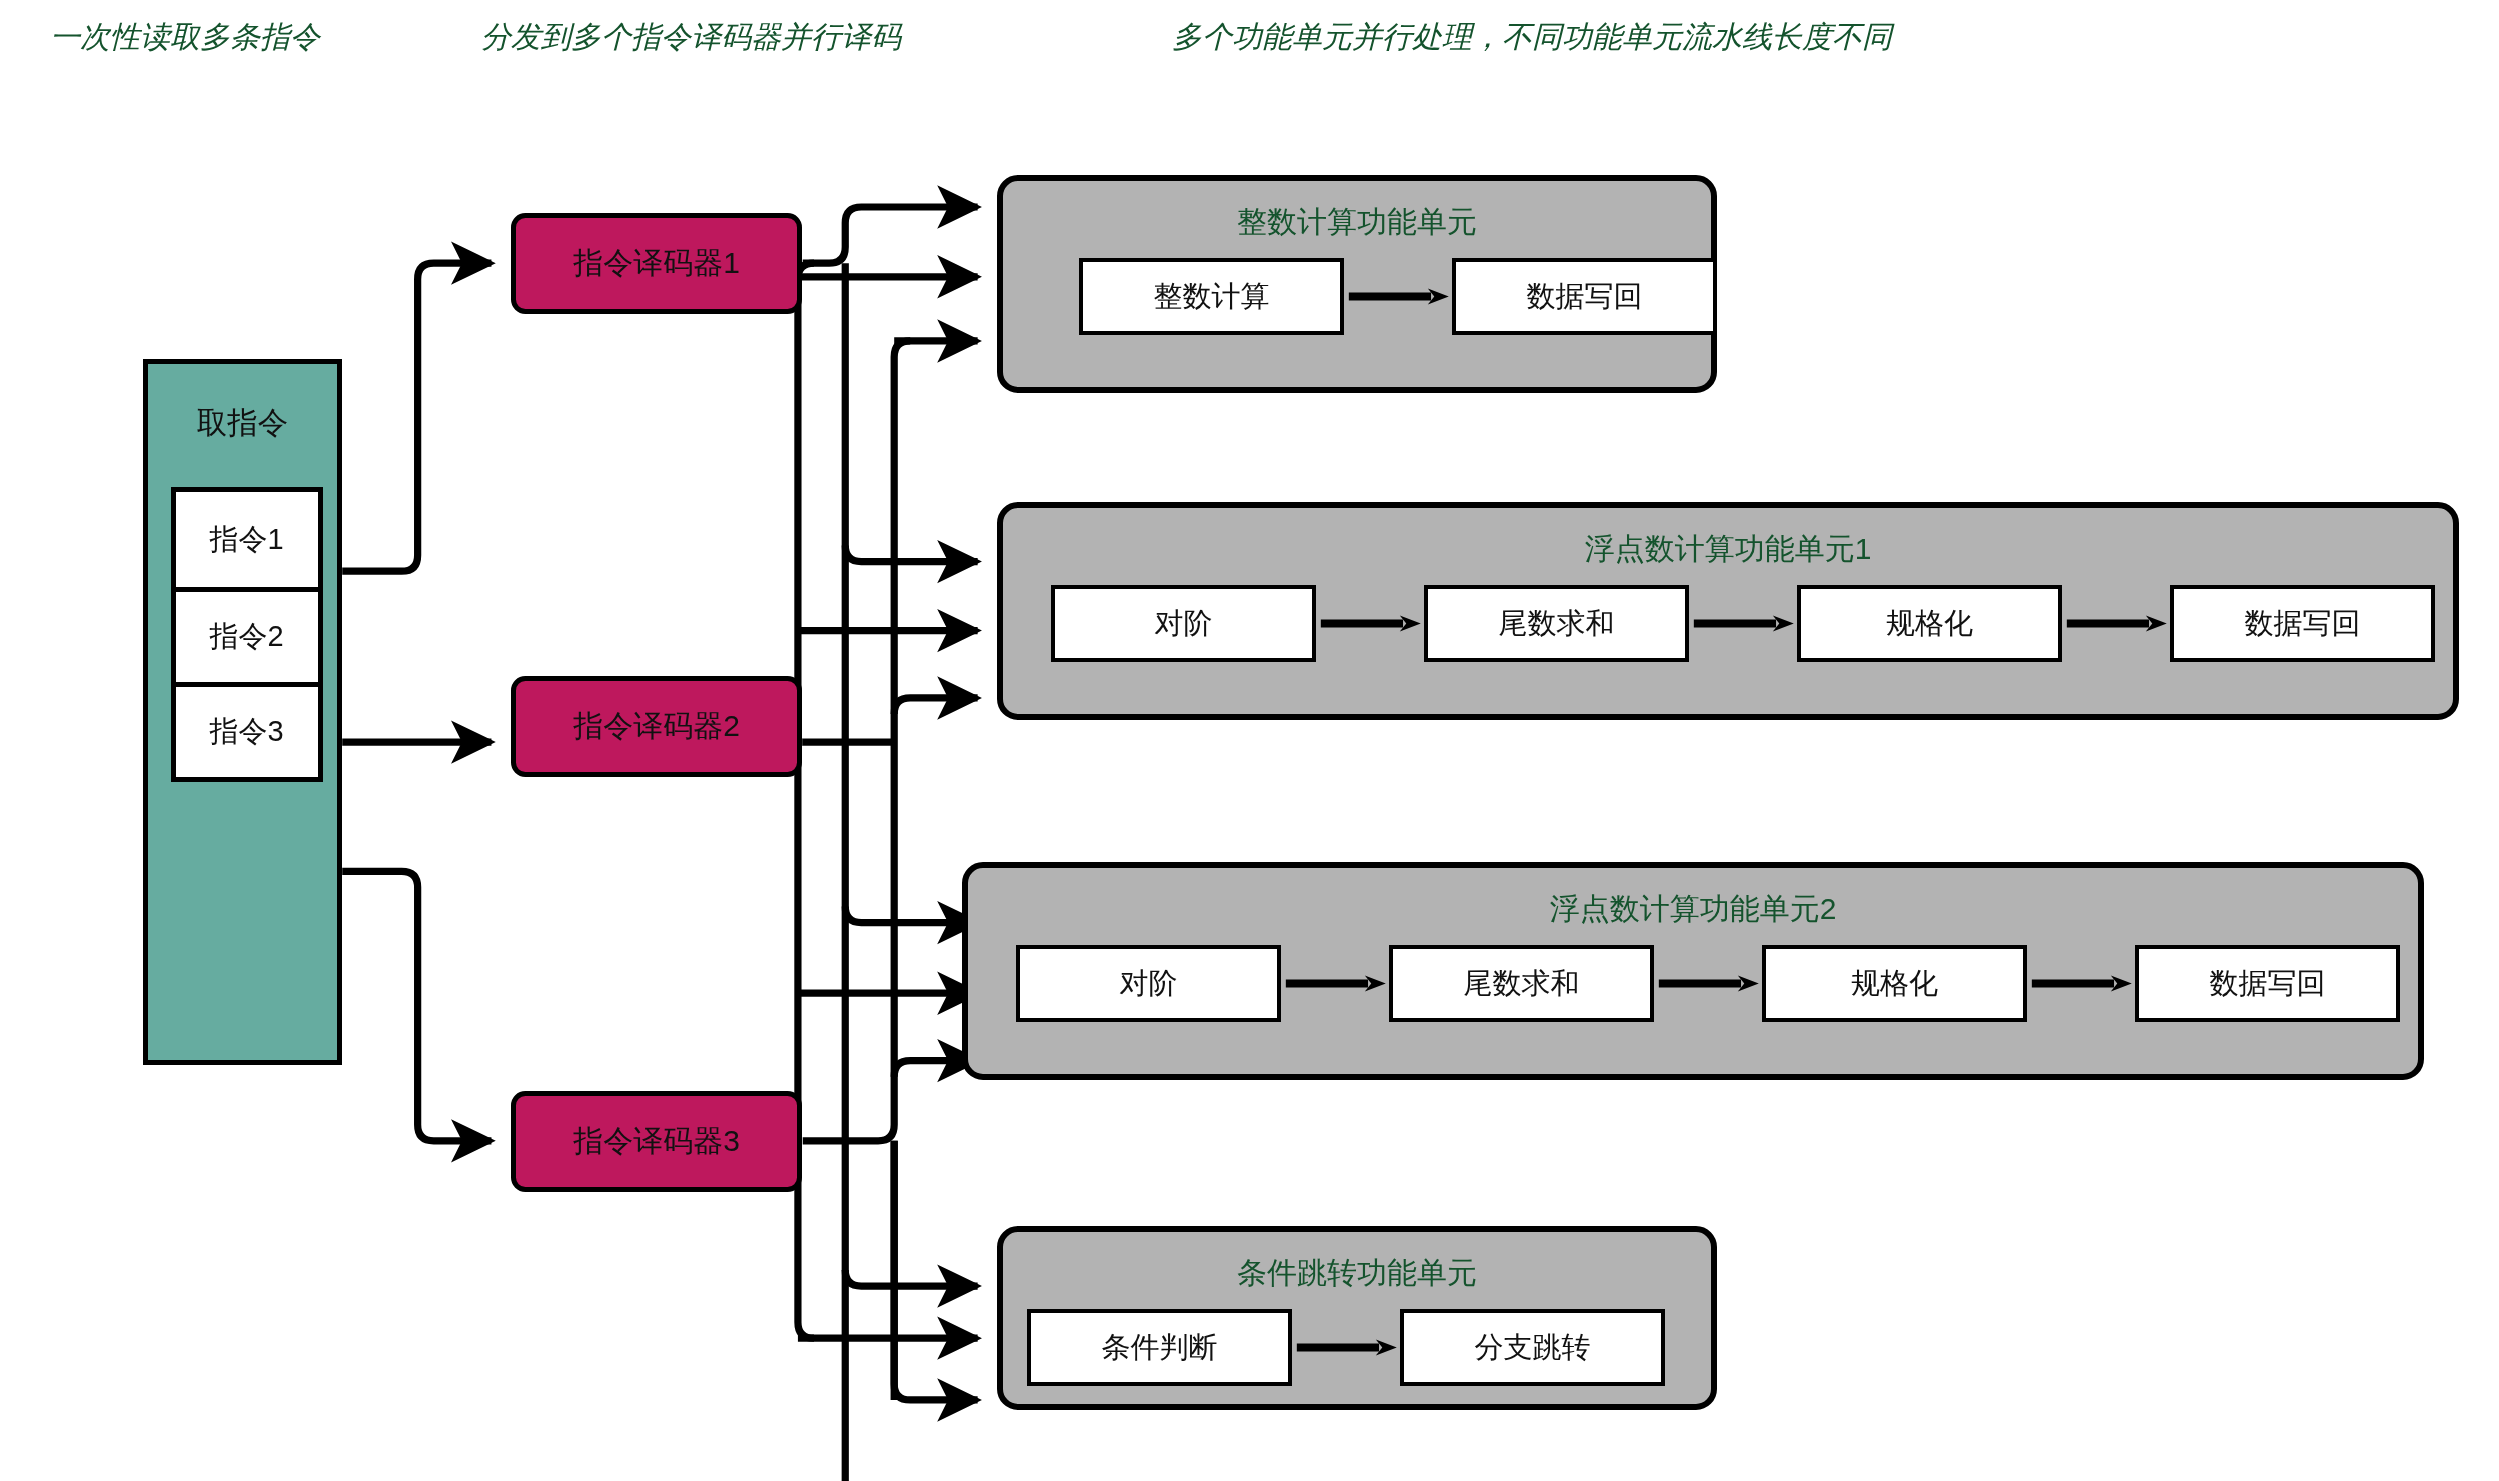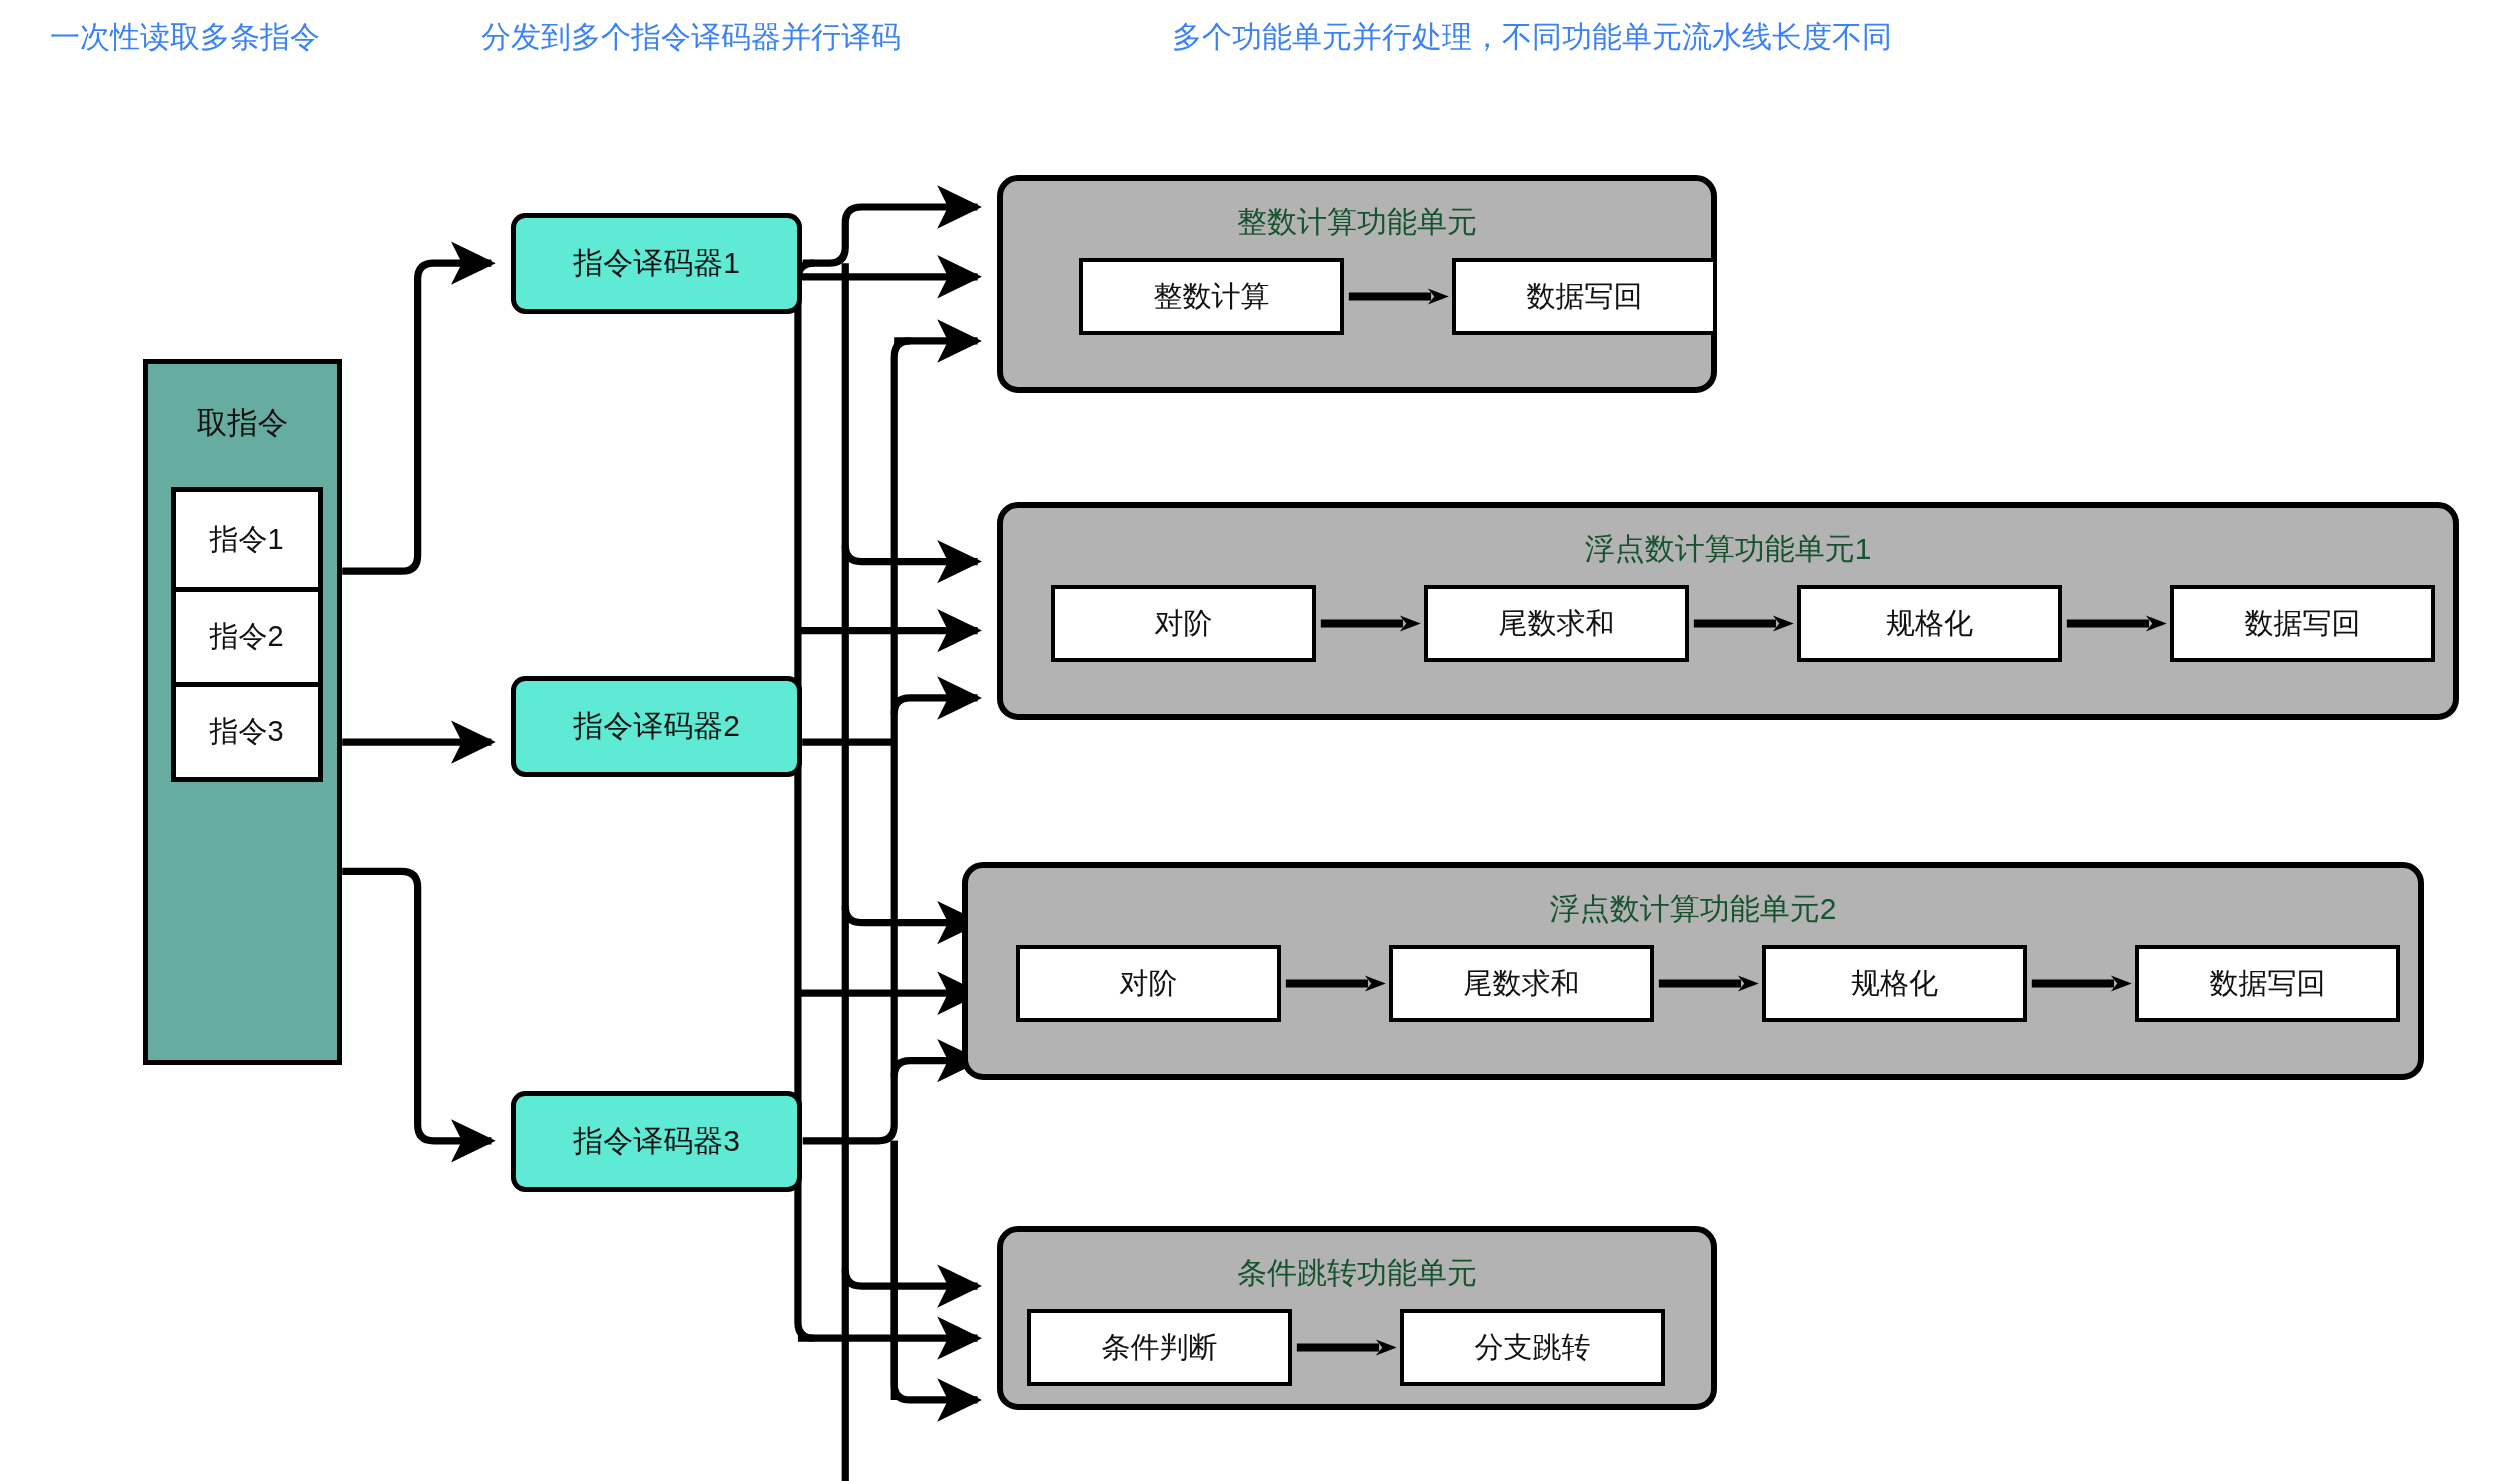--- a/index.html
+++ b/index.html
@@ -24,21 +24,22 @@
     top: 0;
     width: 2500px;
     height: 1481px;
     pointer-events: none;
   }
   .hdr {
     position: absolute;
     font-size: 30px;
     line-height: 1.1;
     white-space: nowrap;
-    color: #3b82f6;
+    color: #14532d;
+    font-style: italic;
   }
   .fetch-block {
     position: absolute;
     background: #66ACA0;
     border: 5.6px solid #000000;
     box-sizing: border-box;
   }
   .fetch-title {
     position: absolute;
     left: 0;
@@ -65,21 +66,21 @@
     justify-content: center;
     font-size: 29px;
     color: #111111;
     box-sizing: border-box;
   }
   .instr-cell + .instr-cell {
     border-top: 5.6px solid #000000;
   }
   .decoder {
     position: absolute;
-    background: #5eead4;
+    background: #be185d;
     border: 5.6px solid #000000;
     border-radius: 14.4px;
     box-sizing: border-box;
     display: flex;
     align-items: center;
     justify-content: center;
     font-size: 30px;
     color: #111111;
   }
   .unit {

